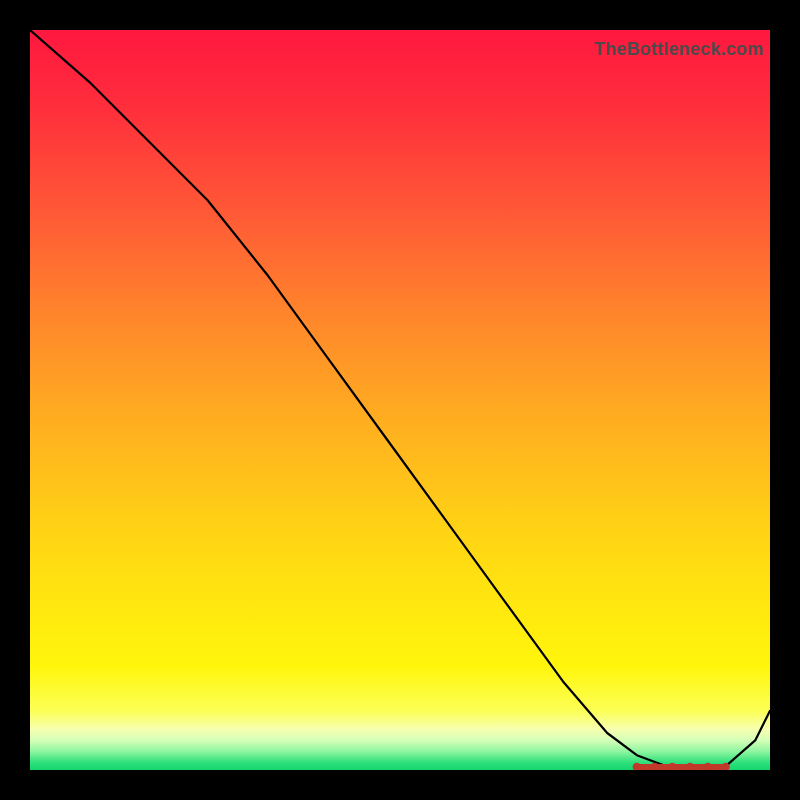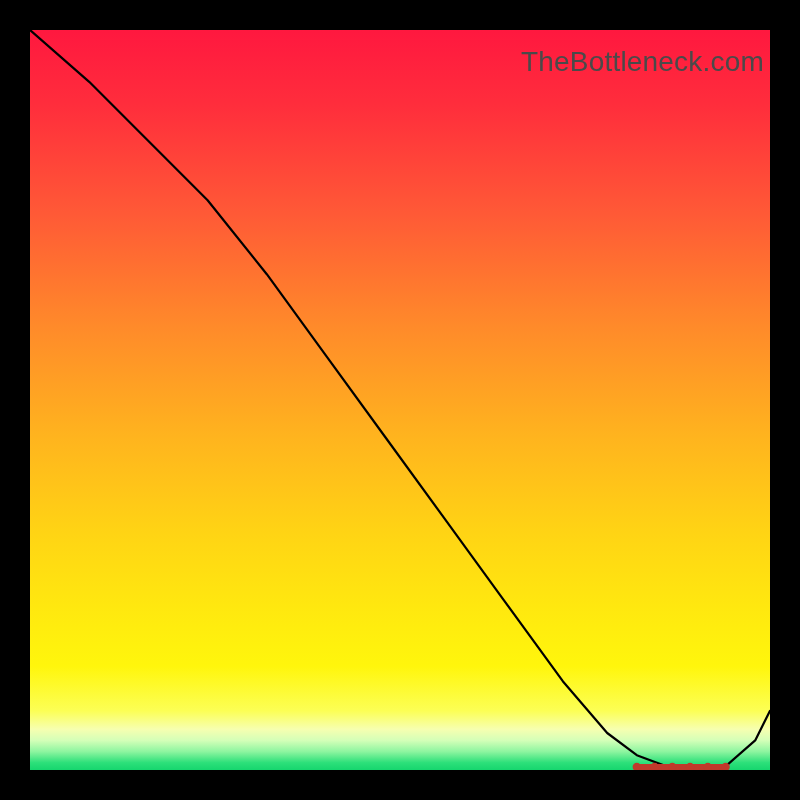--- a/index.html
+++ b/index.html
@@ -39,24 +39,24 @@
     #f6ffb0 94.5%,
     #d4ffb8 96%,
     #8ef5a0 97.5%,
     #2de07a 99%,
     #16d66e 100%
   );
 }
 .watermark {
   position: absolute;
   right: 6px;
-  top: 16px;
+  top: 9px;
   color: #4a4a4a;
-  font-size: 28px;
-  font-weight: 400;
+  font-size: 18px;
+  font-weight: 700;
   letter-spacing: 0.2px;
   user-select: none;
 }
 svg.curve {
   position: absolute;
   left: 0;
   top: 0;
   width: 740px;
   height: 740px;
 }

